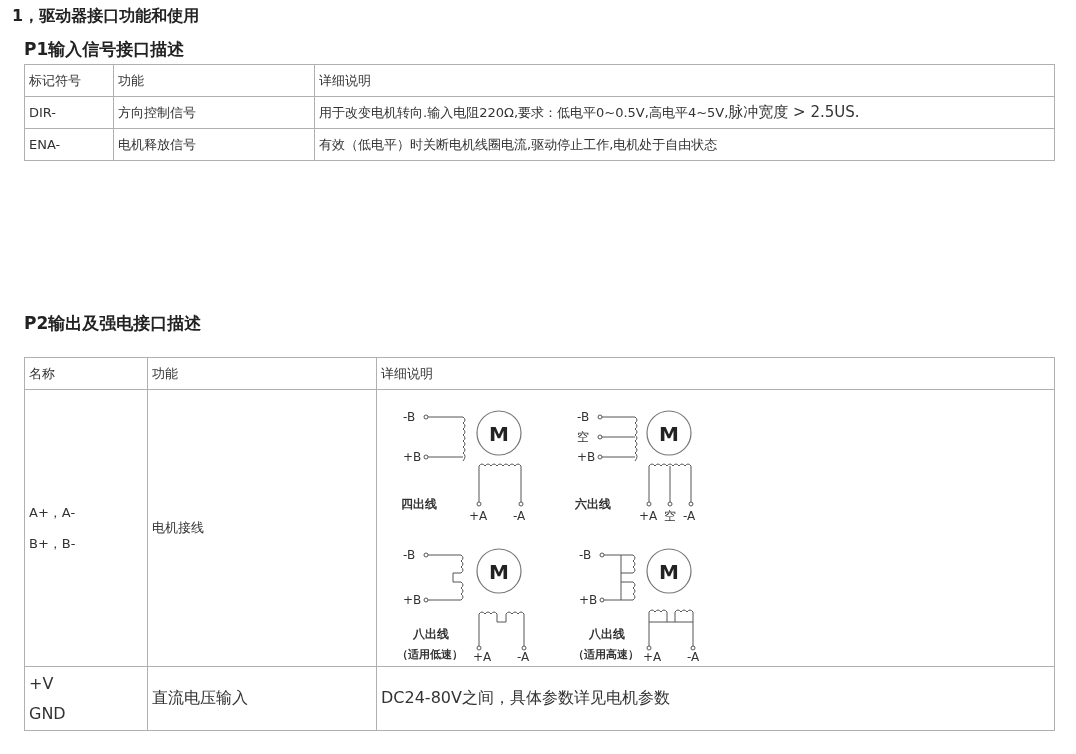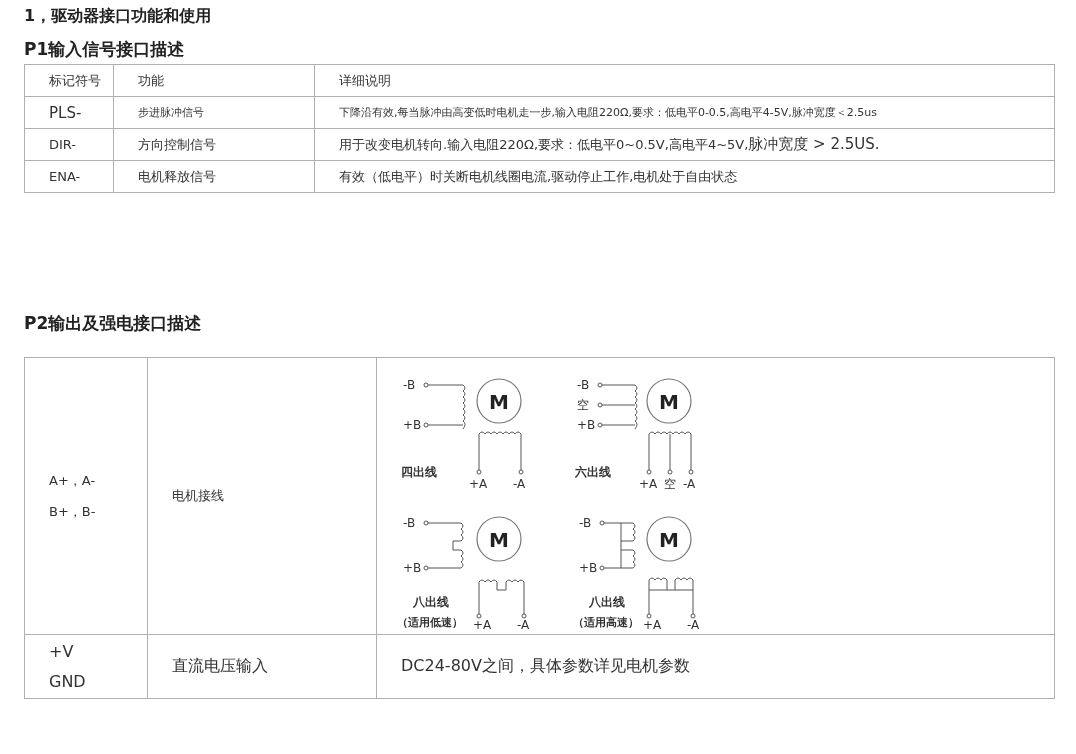--- a/index.html
+++ b/index.html
@@ -2,34 +2,34 @@
 <html><head>
 <meta charset="utf-8">
 <style>
   html, body { margin: 0; padding: 0; background: #ffffff; }
   body {
     width: 1076px; height: 754px; position: relative; overflow: hidden;
     font-family: "DejaVu Sans", "Liberation Sans", sans-serif;
     color: #333333;
   }
   .h1 {
-    position: absolute; left: 24px; top: 6px;
+    position: absolute; left: 12px; top: 6px;
     font-size: 16px; font-weight: bold; color: #222;
   }
   .h2 {
     position: absolute; left: 24px;
     font-size: 17px; font-weight: bold; color: #222;
   }
   table {
     position: absolute; left: 24px; width: 1031px;
     border-collapse: collapse; table-layout: fixed;
   }
   td {
     border: 1px solid #b0b0b0;
-    padding: 0 24px;
+    padding: 0 4px;
     font-size: 13px; color: #333;
     vertical-align: middle;
     white-space: nowrap; overflow: hidden;
   }
   #t1 { top: 64px; }
   #t1 tr { height: 32px; }
   #t1 td.small { font-size: 11px; }
   #t1 td.big { font-size: 15px; }
   #t2 { top: 357px; }
   #t2 tr.hdr { height: 32px; }
@@ -55,25 +55,20 @@
       <col style="width:201px">
       <col>
     </colgroup>
   <tbody>
       <tr>
     <td>标记符号</td>
     <td>功能</td>
     <td>详细说明</td>
   </tr>
   <tr>
-    <td class="big">PLS-</td>
-    <td class="small">步进脉冲信号</td>
-    <td class="small">下降沿有效,每当脉冲由高变低时电机走一步,输入电阻220Ω,要求：低电平0-0.5,高电平4-5V,脉冲宽度＜2.5us</td>
-  </tr>
-  <tr>
     <td>DIR-</td>
     <td>方向控制信号</td>
     <td><span>用于改变电机转向.输入电阻220Ω,要求：低电平0~0.5V,高电平4~5V,</span><span style="font-size:15px">脉冲宽度 &gt; 2.5US.</span></td>
   </tr>
   <tr>
     <td>ENA-</td>
     <td>电机释放信号</td>
     <td>有效（低电平）时关断电机线圈电流,驱动停止工作,电机处于自由状态</td>
   </tr>
 </tbody>
@@ -81,20 +76,25 @@
 
 <div class="h2" style="top:312px;">P2输出及强电接口描述</div>
 
 <table id="t2">
   <colgroup>
       <col style="width:123px">
       <col style="width:229px">
       <col>
     </colgroup>
   <tbody>
+      <tr class="hdr">
+    <td>名称</td>
+    <td>功能</td>
+    <td>详细说明</td>
+  </tr>
   <tr class="motor">
     <td class="lines">
       <div>A+，A-</div>
       <div>B+，B-</div>
     </td>
     <td>电机接线</td>
     <td class="diag-cell">
 
       <div class="diagram" style="left:24px; top:14px;">
         <svg width="140" height="120" viewBox="0 0 140 120">

